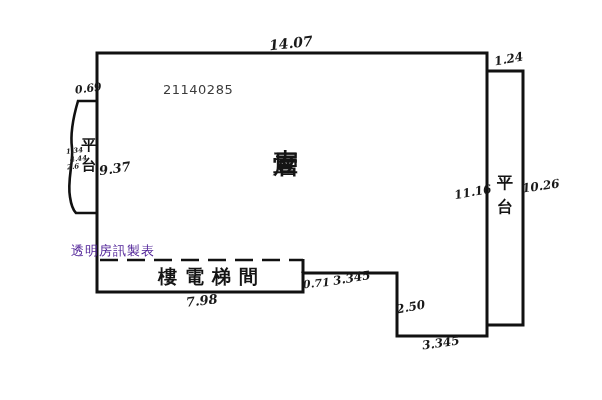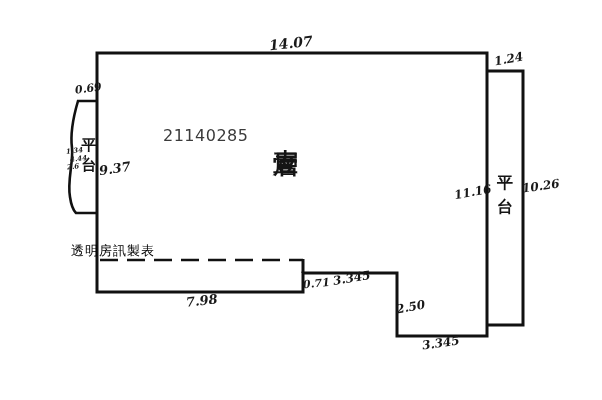--- a/index.html
+++ b/index.html
@@ -8,21 +8,21 @@
     width:602px;height:400px;
     background:#ffffff;
     overflow:hidden;
     font-family:"DejaVu Sans", sans-serif;
   }
   svg.plan{position:absolute;left:0;top:0;}
   .lbl{position:absolute;white-space:pre;}
   
   .typed{
     font-family:"DejaVu Sans","Liberation Sans",sans-serif;
-    font-size:16px;color:#3b3b3b;letter-spacing:0.5px;margin-top:44px;
+    font-size:13px;color:#3b3b3b;letter-spacing:0.5px;
   }
   
   .hw{
     font-family:"DejaVu Serif","Liberation Serif",serif;
     font-style:italic;font-weight:bold;color:#191919;
   }
   
   .cjk{
     font-family:"DejaVu Sans","Liberation Sans",sans-serif;
     color:#151515;
@@ -38,21 +38,21 @@
     letter-spacing:4px;
   }
   .plat-left{left:79px;top:126px;font-size:15px;font-weight:bold;letter-spacing:19px;
     font-family:"DejaVu Serif","Liberation Serif",serif;}
   .plat-right{left:494px;top:163px;font-size:16px;font-weight:bold;letter-spacing:22px;
     font-family:"DejaVu Serif","Liberation Serif",serif;}
   .stair{
     left:158px;top:264px;font-size:19px;font-weight:bold;letter-spacing:8px;
     font-family:"DejaVu Serif","Liberation Serif",serif;color:#141414;
   }
-  .watermark{left:71px;top:242px;font-size:13px;color:#000000;letter-spacing:1px;}
+  .watermark{left:71px;top:242px;font-size:13px;color:#4c1d95;letter-spacing:1px;}
   .d-top     {left:269px;top:35px; font-size:14px;transform:rotate(-6deg);}
   .d-rpw     {left:494px;top:52px; font-size:12px;transform:rotate(-10deg);}
   .d-lpw     {left:75px; top:82px; font-size:11px;transform:rotate(-8deg);}
   .d-lwall   {left:99px; top:161px;font-size:13px;transform:rotate(-8deg);}
   .d-rwall   {left:454px;top:185px;font-size:12px;transform:rotate(-10deg);}
   .d-rph     {left:522px;top:179px;font-size:12px;transform:rotate(-8deg);}
   .d-stairw  {left:186px;top:293px;font-size:13px;transform:rotate(-6deg);}
   .d-notchoff{left:303px;top:277px;font-size:11px;transform:rotate(-5deg);}
   .d-notchw  {left:333px;top:271px;font-size:12px;transform:rotate(-9deg);}
   .d-notchh  {left:396px;top:300px;font-size:12px;transform:rotate(-10deg);}
@@ -78,20 +78,21 @@
     <path d="M97,101 L78,101 C73,118 70,133 72,148 C73.5,162 67,181 70,197 C71,204 73,210 76,213 L97,213" fill="none" stroke="#111" stroke-width="2.6"></path>
 
     <path d="M488,71 L523,71 L523,325 L488,325" fill="none" stroke="#111" stroke-width="3"></path>
   </svg>
 
   <span class="lbl typed" style="left:163px;top:82px;">21140285</span>
 
   <span class="lbl cjk vert floor-label">壹層</span>
   <span class="lbl cjk vert plat-left">平台</span>
   <span class="lbl cjk vert plat-right">平台</span>
+  <span class="lbl cjk stair">樓電梯間</span>
   <span class="lbl cjk watermark">透明房訊製表</span>
 
   <span class="lbl hw d-top">14.07</span>
   <span class="lbl hw d-rpw">1.24</span>
   <span class="lbl hw d-lpw">0.69</span>
   <span class="lbl hw d-lwall">9.37</span>
   <span class="lbl hw d-rwall">11.16</span>
   <span class="lbl hw d-rph">10.26</span>
   <span class="lbl hw d-stairw">7.98</span>
   <span class="lbl hw d-notchoff">0.71</span>

